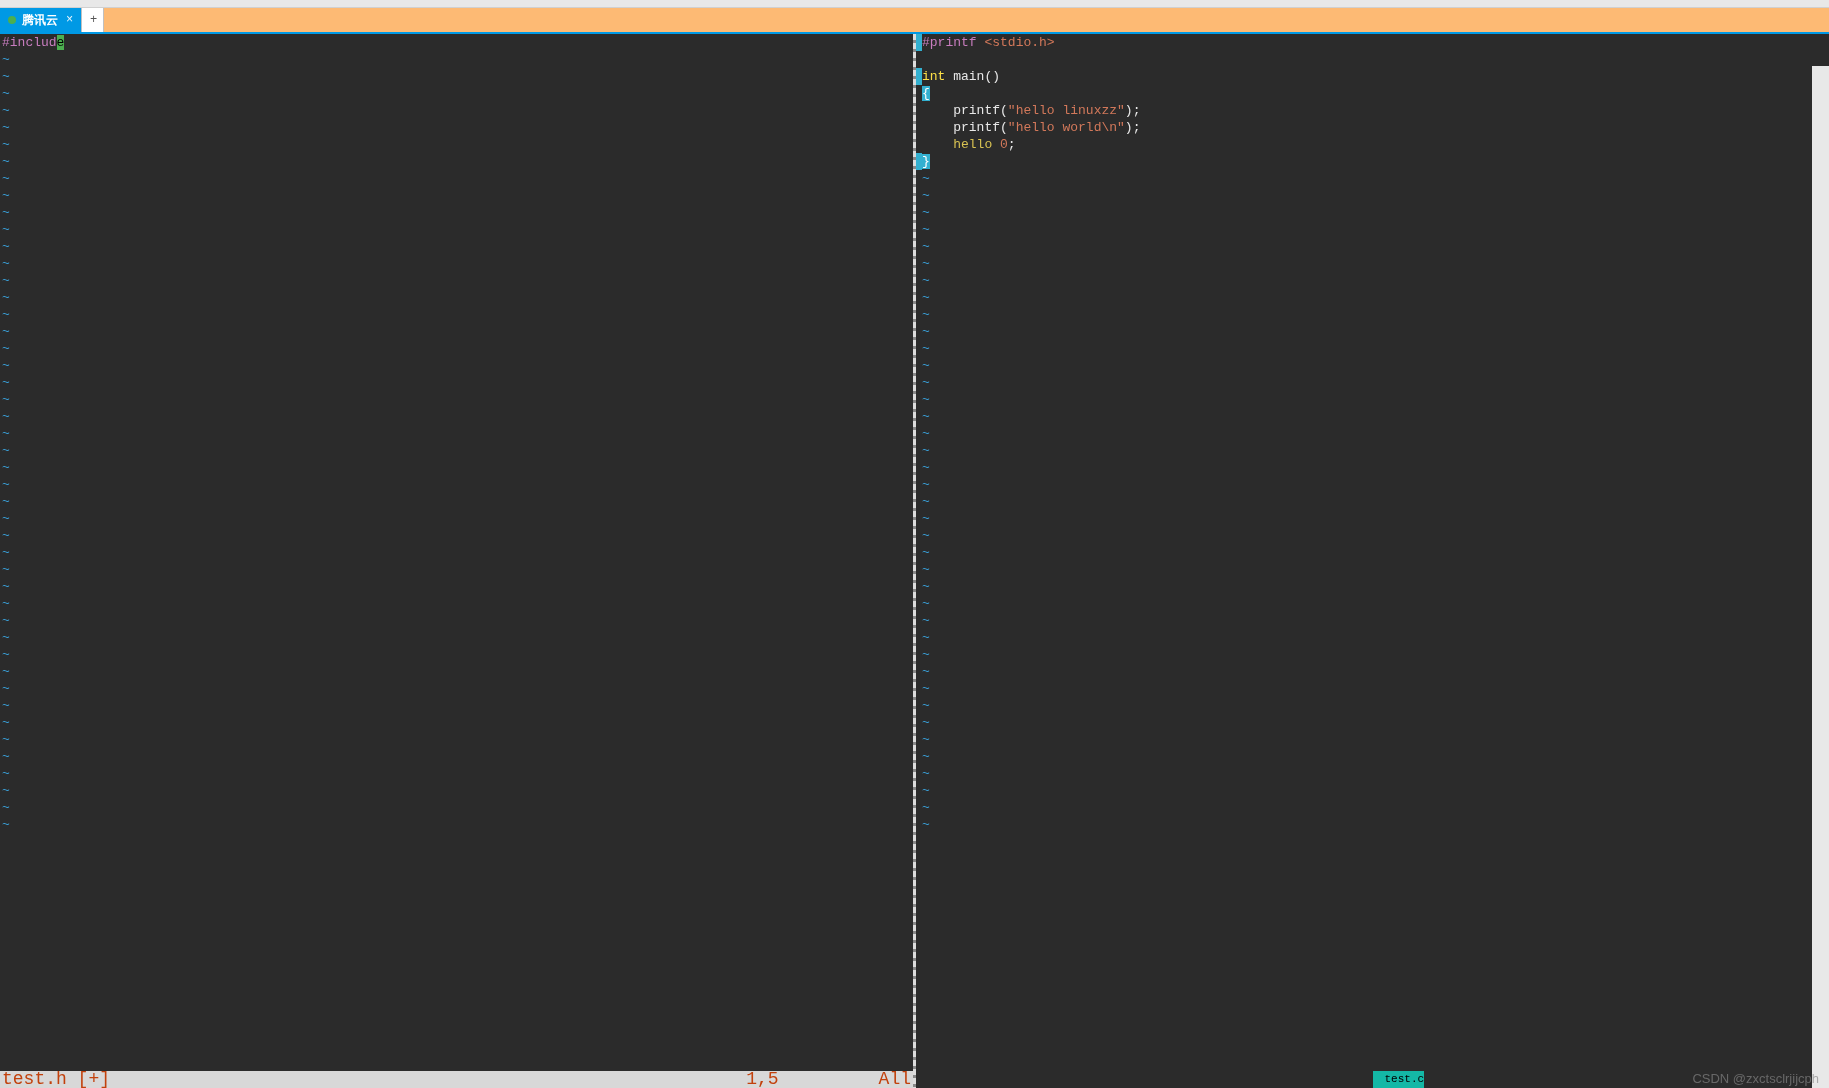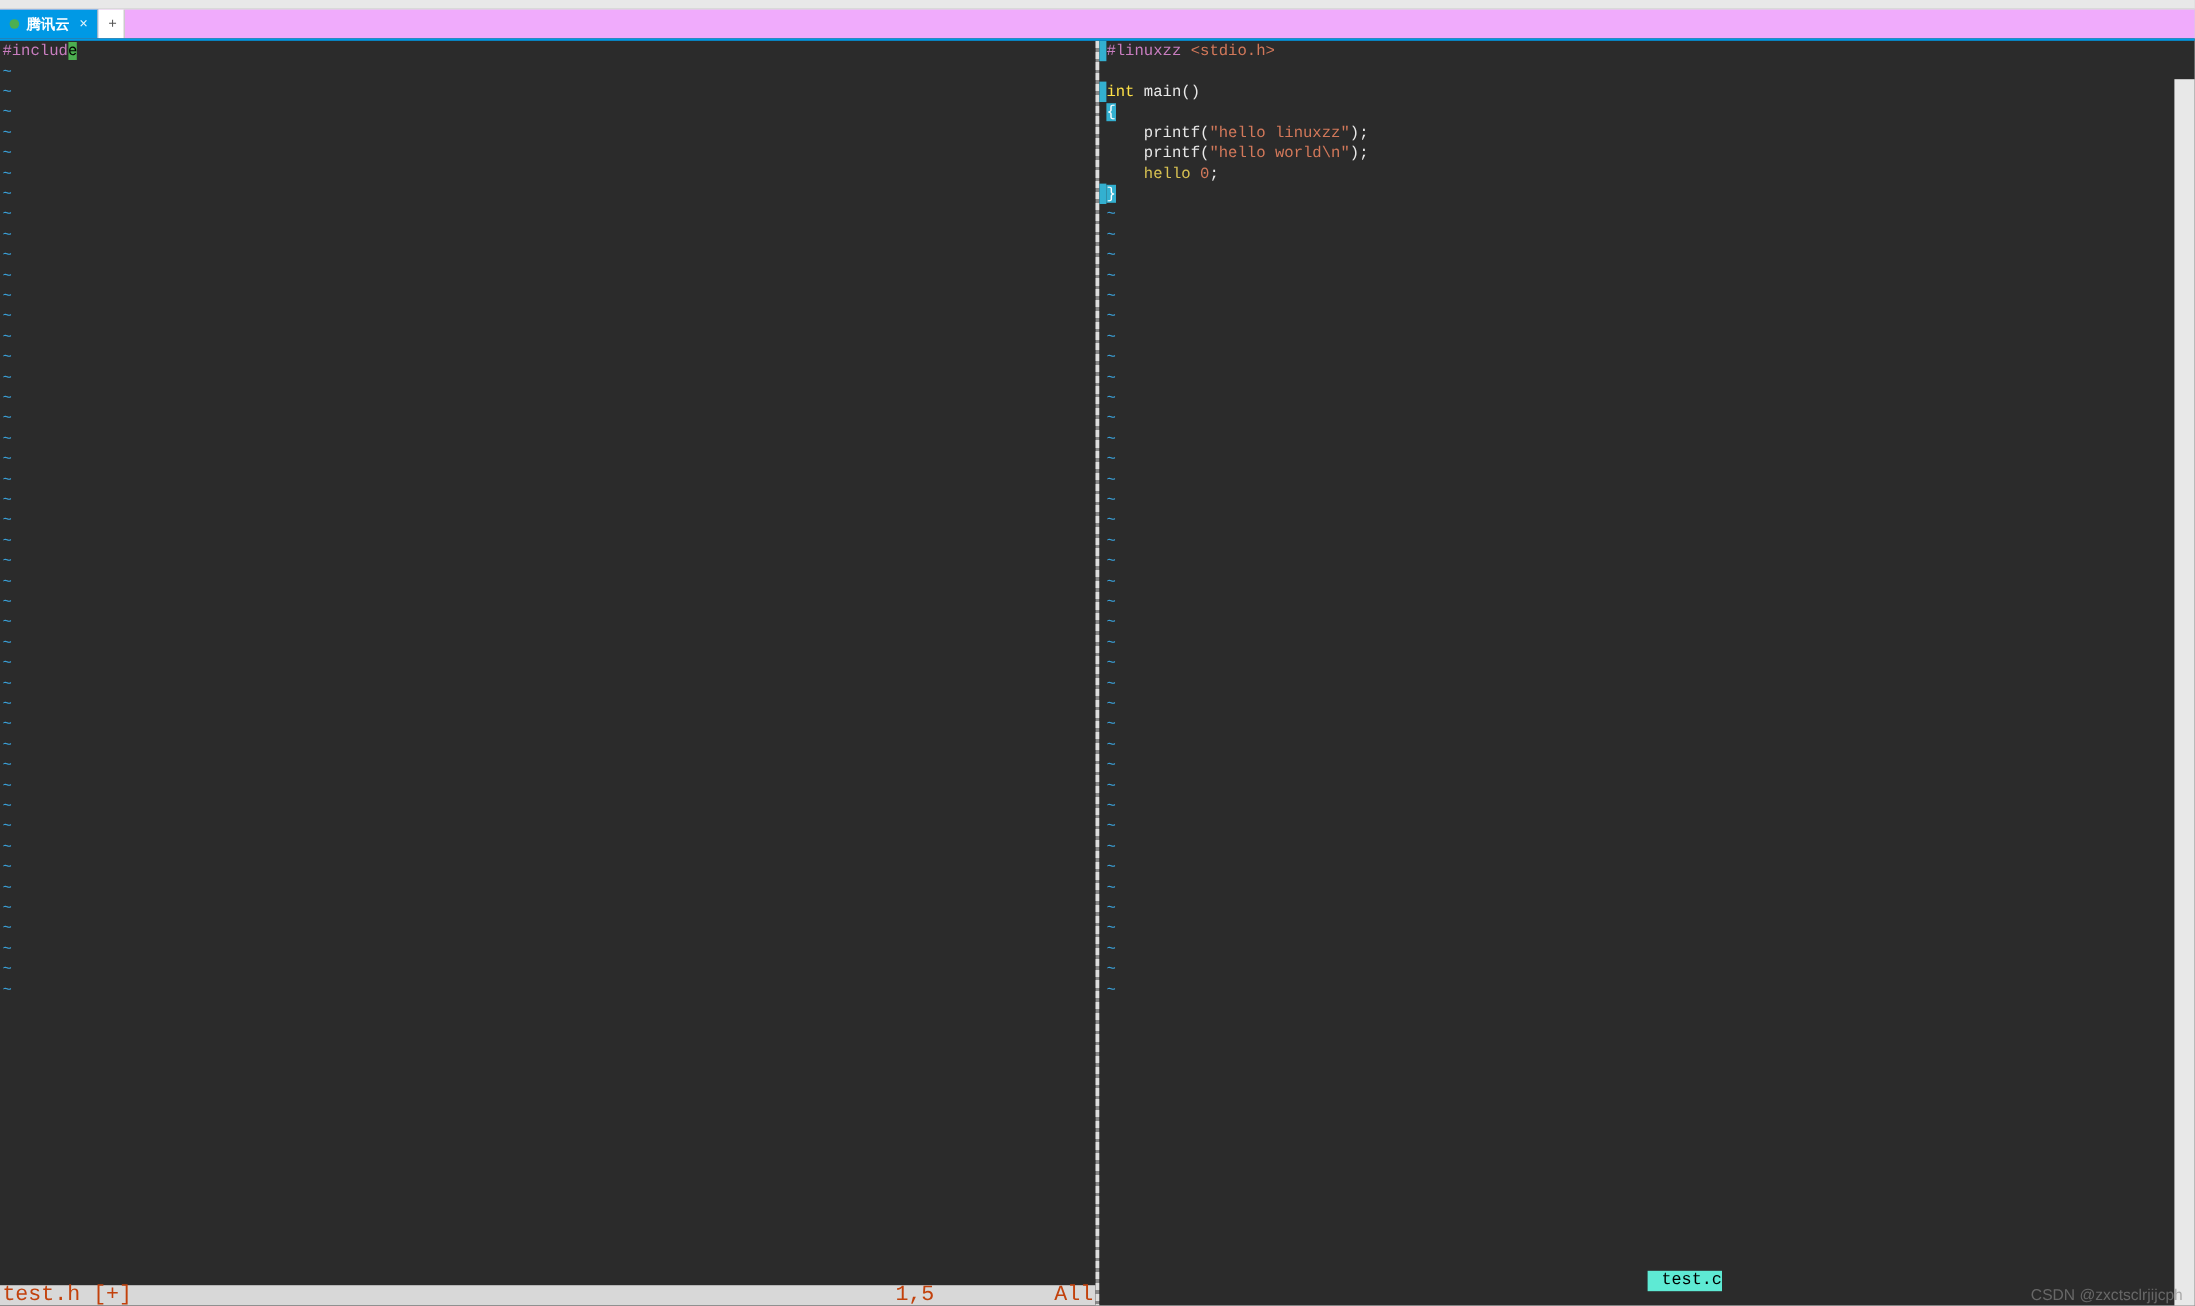--- a/index.html
+++ b/index.html
@@ -1,18 +1,18 @@
 <!DOCTYPE html>
 <html><head>
 <meta charset="utf-8">
 <style>
   * { margin: 0; padding: 0; box-sizing: border-box; }
   html, body { width: 1829px; height: 1088px; overflow: hidden; font-family: "Consolas", "Courier New", monospace; }
   .titlebar { height: 8px; background: #e8e8e8; border-bottom: 1px solid #d0d0d0; }
-  .tabbar { height: 24px; background: #f0abfc; display: flex; align-items: stretch; font-size: 12px; }
+  .tabbar { height: 24px; background: #fdba74; display: flex; align-items: stretch; font-size: 12px; }
   .tab { display: flex; align-items: center; padding: 0 6px 0 8px; border-right: 1px solid #c0c0c0; gap: 6px; }
   .tab.active { background: #0099e5; color: #fff; font-weight: bold; }
   .tab .dot { width: 8px; height: 8px; border-radius: 50%; background: #4caf50; display: inline-block; }
   .tab .close { font-weight: normal; opacity: 0.9; cursor: pointer; padding: 0 2px; }
   .tab.new { background: #fff; width: 22px; justify-content: center; color: #555; }
   .editor { position: relative; width: 100%; height: calc(1088px - 8px - 24px); display: flex; background: #2b2b2b; border-top: 2px solid #0099e5; }
   .pane { position: relative; flex: 1 1 50%; overflow: hidden; }
   .pane-left { flex-basis: 50%; }
   .pane-right { flex-basis: 50%; }
   .vsplit { width: 3px; background: repeating-linear-gradient(to bottom, #ddd 0 6px, transparent 6px 9px); background-color: #888; }
@@ -27,21 +27,21 @@
   .kw-num { color: #d2785a; }
   .kw-brace-hi { background: #33b0d0; color: #fff; }
   .cursor { background: #4caf50; color: #000; }
   .gutter { position: absolute; left: 0; top: 0; width: 6px; height: 100%; }
   .gutter .block { position: absolute; left: 0; width: 6px; background: #33b0d0; }
   .statusbar { position: absolute; left: 0; right: 0; bottom: 0; height: 17px; background: #d8d8d8; color: #c2410c; font-size: 18px; line-height: 17px; font-family: "Consolas", "Courier New", monospace; display: flex; }
   .statusbar .left { flex: 0 0 auto; padding-left: 2px; }
   .statusbar .mid { flex: 1; }
   .statusbar .pos { flex: 0 0 auto; }
   .statusbar .scroll { flex: 0 0 auto; padding-left: 100px; padding-right: 2px; }
-  .status-right { position: absolute; left: 50%; bottom: 12px; height: 17px; line-height: 17px; font-size: 14px; background: #5eead4; padding-left: 12px; color: #000; font-family: "Consolas","Courier New",monospace; }
+  .status-right { position: absolute; left: 50%; bottom: 0; height: 17px; line-height: 17px; font-size: 11px; background: #14b8a6; padding-left: 12px; color: #000; font-family: "Consolas","Courier New",monospace; }
   .watermark { position: absolute; right: 10px; bottom: 2px; color: #888; font-size: 13px; font-family: Arial, sans-serif; opacity: 0.65; }
   .scrollbar-right { position: absolute; top: 32px; right: 0; width: 17px; height: calc(1088px - 32px - 17px); background: #e8e8e8; }
 </style>
 </head>
 <body>
 
 <div class="titlebar"></div>
 
 <div class="tabbar">
   <div class="tab active">
@@ -113,21 +113,21 @@
   </div>
 
   <div class="vsplit"></div>
 
   <div class="pane pane-right">
     <div class="gutter">
       <div class="block" style="top:0;height:17px"></div>
       <div class="block" style="top:34px;height:17px"></div>
       <div class="block" style="top:119px;height:17px"></div>
     </div>
-    <div class="code" style="padding-left:6px"><span class="kw-preproc">#linuxzz </span><span class="kw-incfile">&lt;stdio.h&gt;</span>
+    <div class="code" style="padding-left:6px"><span class="kw-preproc">#printf </span><span class="kw-incfile">&lt;stdio.h&gt;</span>
 
 <span class="kw-type">int</span><span class="kw-ident"> main()</span>
 <span class="kw-brace-hi">{</span>
 <span class="kw-ident">    printf(</span><span class="kw-str">"hello linuxzz"</span><span class="kw-ident">);</span>
 <span class="kw-ident">    printf(</span><span class="kw-str">"hello world\n"</span><span class="kw-ident">);</span>
 <span>    </span><span class="kw-ret">hello </span><span class="kw-num">0</span><span class="kw-ident">;</span>
 <span class="kw-brace-hi">}</span>
 <span id="right-tildes" class="tilde">~
 ~
 ~

